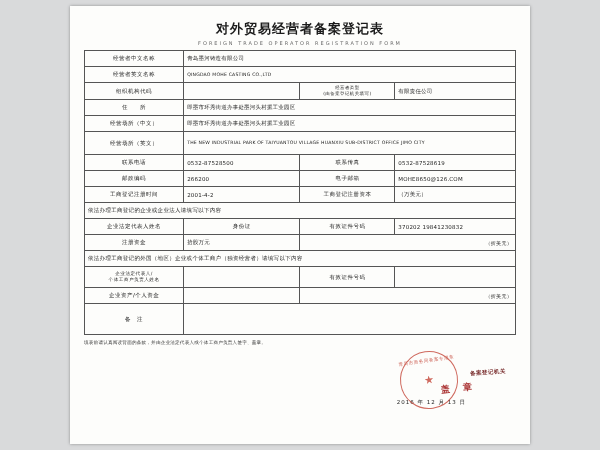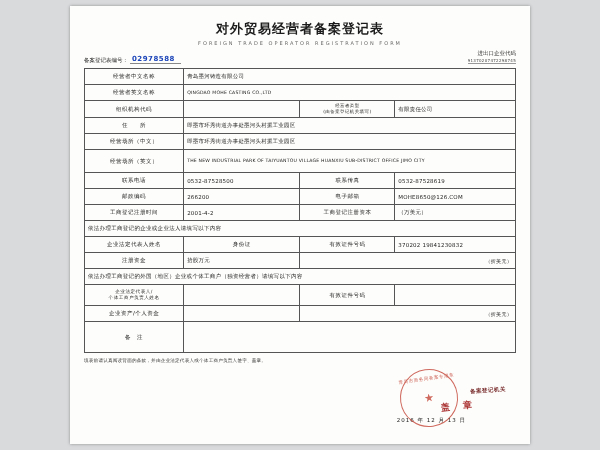--- a/index.html
+++ b/index.html
@@ -172,30 +172,20 @@
 </style>
 </head>
 <body>
 
 <div class="page">
   <div class="paper-inner">
 
     <div class="title">对外贸易经营者备案登记表</div>
     <div class="subtitle">FOREIGN TRADE OPERATOR REGISTRATION FORM</div>
 
-    <div class="hdr-row">
-      <div class="hdr-left">
-        <span class="lbl">备案登记表编号：</span>
-        <span class="val">02978588</span>
-      </div>
-      <div class="hdr-right">
-        <span class="lbl">进出口企业代码</span>
-        <span class="code">91370207472298745</span>
-      </div>
-    </div>
 
     <table class="form">
       <colgroup>
         <col style="width:23%">
           <col style="width:27%">
           <col style="width:22%">
           <col style="width:28%">
       </colgroup>
 
       <tbody>

